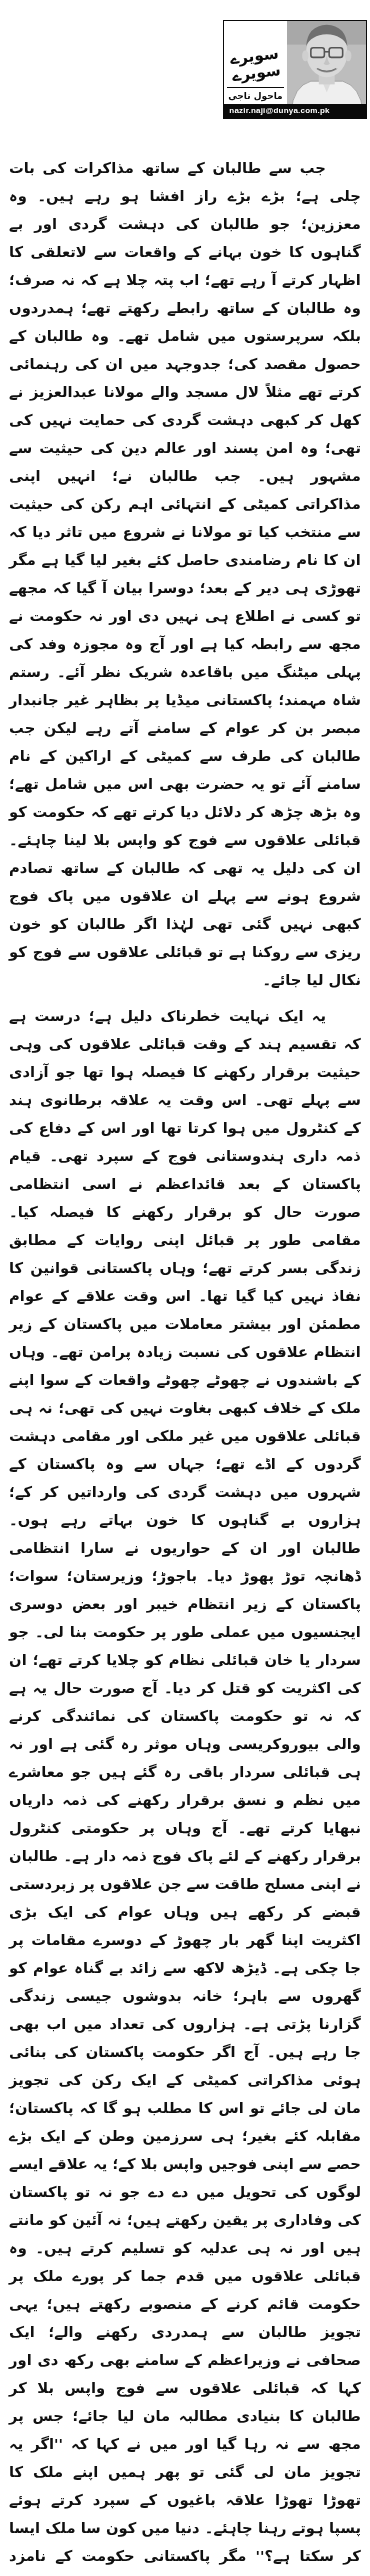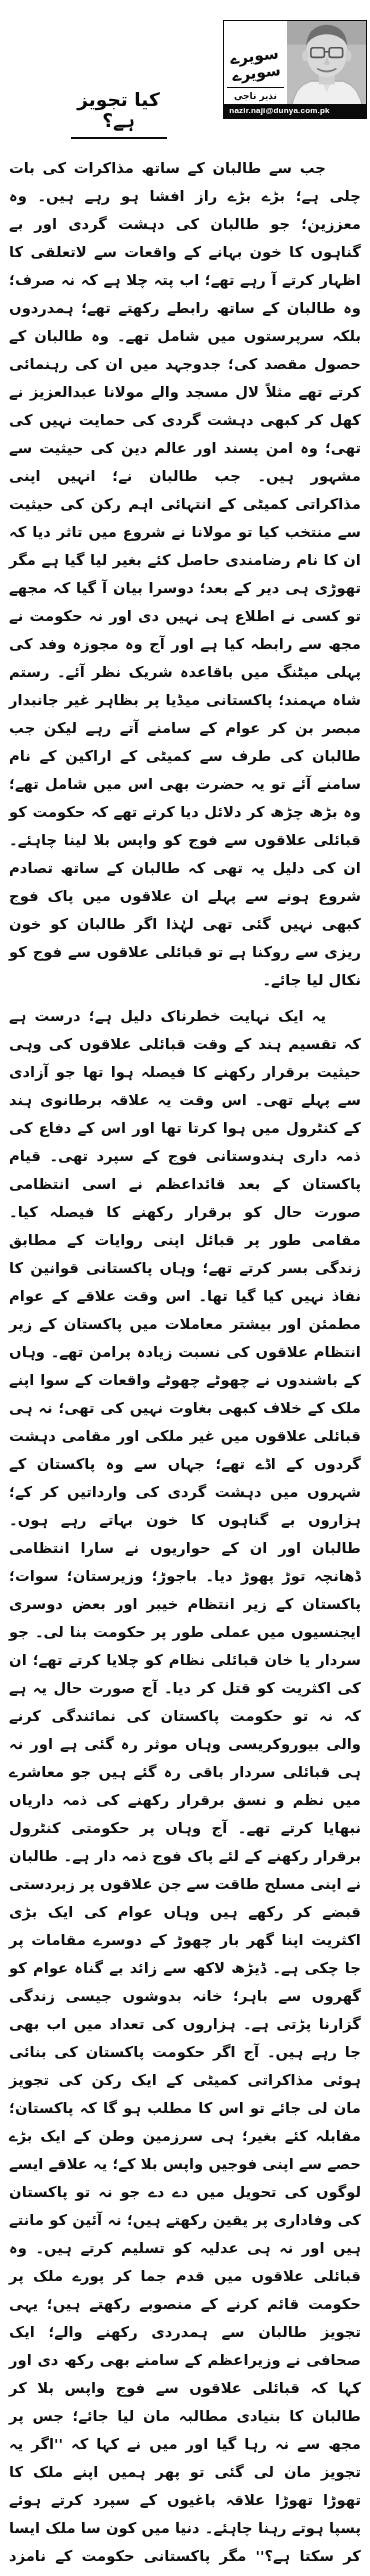--- a/index.html
+++ b/index.html
@@ -124,21 +124,21 @@
 <body>
 
 <div class="page">
 
   <div class="author-box">
     <div class="box-main">
       <div class="logo-col">
         <div class="column-logo">سویرے
 سویرے</div>
         <div class="logo-divider"></div>
-        <div class="author-name">نذیر ناجی</div>
+        <div class="author-name">ماحول ناجی</div>
       </div>
       <div class="photo">
         <svg viewBox="0 0 100 125" preserveAspectRatio="xMidYMid slice">
           <rect x="0" y="0" width="100" height="125" fill="#bdbdbd"></rect>
           <rect x="0" y="0" width="100" height="40" fill="#a8a8a8"></rect>
 
           <path d="M5 125 Q8 92 30 86 L70 86 Q92 92 96 125 Z" fill="#efefef" stroke="#9a9a9a" stroke-width="1"></path>
           <path d="M44 86 L50 100 L56 86 Z" fill="#dcdcdc"></path>
 
           <rect x="40" y="74" width="20" height="16" fill="#cfcfcf"></rect>
@@ -159,24 +159,20 @@
           <path d="M36 70 Q50 80 64 70 Q50 76 36 70 Z" fill="#8d8d8d"></path>
           <path d="M38 70 Q50 77 62 70" fill="none" stroke="#6f6f6f" stroke-width="1.5"></path>
         </svg>
       </div>
     </div>
     <div class="email-bar">
       <span>nazir.naji@dunya.com.pk</span>
     </div>
   </div>
 
-  <div class="headline">
-    <div class="headline-text">کیا تجویز ہے؟</div>
-    <div class="headline-underline"></div>
-  </div>
 
   <div class="article-body">
     <p>جب سے طالبان کے ساتھ مذاکرات کی بات چلی ہے؛ بڑے بڑے راز افشا ہو رہے ہیں۔ وہ معززین؛ جو طالبان کی دہشت گردی اور بے گناہوں کا خون بہانے کے واقعات سے لاتعلقی کا اظہار کرتے آ رہے تھے؛ اب پتہ چلا ہے کہ نہ صرف؛ وہ طالبان کے ساتھ رابطے رکھتے تھے؛ ہمدردوں بلکہ سرپرستوں میں شامل تھے۔ وہ طالبان کے حصول مقصد کی؛ جدوجہد میں ان کی رہنمائی کرتے تھے مثلاً لال مسجد والے مولانا عبدالعزیز نے کھل کر کبھی دہشت گردی کی حمایت نہیں کی تھی؛ وہ امن پسند اور عالم دین کی حیثیت سے مشہور ہیں۔ جب طالبان نے؛ انہیں اپنی مذاکراتی کمیٹی کے انتہائی اہم رکن کی حیثیت سے منتخب کیا تو مولانا نے شروع میں تاثر دیا کہ ان کا نام رضامندی حاصل کئے بغیر لیا گیا ہے مگر تھوڑی ہی دیر کے بعد؛ دوسرا بیان آ گیا کہ مجھے تو کسی نے اطلاع ہی نہیں دی اور نہ حکومت نے مجھ سے رابطہ کیا ہے اور آج وہ مجوزہ وفد کی پہلی میٹنگ میں باقاعدہ شریک نظر آئے۔ رستم شاہ مہمند؛ پاکستانی میڈیا پر بظاہر غیر جانبدار مبصر بن کر عوام کے سامنے آتے رہے لیکن جب طالبان کی طرف سے کمیٹی کے اراکین کے نام سامنے آئے تو یہ حضرت بھی اس میں شامل تھے؛ وہ بڑھ چڑھ کر دلائل دیا کرتے تھے کہ حکومت کو قبائلی علاقوں سے فوج کو واپس بلا لینا چاہئے۔ ان کی دلیل یہ تھی کہ طالبان کے ساتھ تصادم شروع ہونے سے پہلے ان علاقوں میں پاک فوج کبھی نہیں گئی تھی لہٰذا اگر طالبان کو خون ریزی سے روکنا ہے تو قبائلی علاقوں سے فوج کو نکال لیا جائے۔</p>
     <p>یہ ایک نہایت خطرناک دلیل ہے؛ درست ہے کہ تقسیم ہند کے وقت قبائلی علاقوں کی وہی حیثیت برقرار رکھنے کا فیصلہ ہوا تھا جو آزادی سے پہلے تھی۔ اس وقت یہ علاقہ برطانوی ہند کے کنٹرول میں ہوا کرتا تھا اور اس کے دفاع کی ذمہ داری ہندوستانی فوج کے سپرد تھی۔ قیام پاکستان کے بعد قائداعظم نے اسی انتظامی صورت حال کو برقرار رکھنے کا فیصلہ کیا۔ مقامی طور پر قبائل اپنی روایات کے مطابق زندگی بسر کرتے تھے؛ وہاں پاکستانی قوانین کا نفاذ نہیں کیا گیا تھا۔ اس وقت علاقے کے عوام مطمئن اور بیشتر معاملات میں پاکستان کے زیر انتظام علاقوں کی نسبت زیادہ پرامن تھے۔ وہاں کے باشندوں نے چھوٹے چھوٹے واقعات کے سوا اپنے ملک کے خلاف کبھی بغاوت نہیں کی تھی؛ نہ ہی قبائلی علاقوں میں غیر ملکی اور مقامی دہشت گردوں کے اڈے تھے؛ جہاں سے وہ پاکستان کے شہروں میں دہشت گردی کی وارداتیں کر کے؛ ہزاروں بے گناہوں کا خون بہاتے رہے ہوں۔ طالبان اور ان کے حواریوں نے سارا انتظامی ڈھانچہ توڑ پھوڑ دیا۔ باجوڑ؛ وزیرستان؛ سوات؛ پاکستان کے زیر انتظام خیبر اور بعض دوسری ایجنسیوں میں عملی طور پر حکومت بنا لی۔ جو سردار یا خان قبائلی نظام کو چلایا کرتے تھے؛ ان کی اکثریت کو قتل کر دیا۔ آج صورت حال یہ ہے کہ نہ تو حکومت پاکستان کی نمائندگی کرنے والی بیوروکریسی وہاں موثر رہ گئی ہے اور نہ ہی قبائلی سردار باقی رہ گئے ہیں جو معاشرے میں نظم و نسق برقرار رکھنے کی ذمہ داریاں نبھایا کرتے تھے۔ آج وہاں پر حکومتی کنٹرول برقرار رکھنے کے لئے پاک فوج ذمہ دار ہے۔ طالبان نے اپنی مسلح طاقت سے جن علاقوں پر زبردستی قبضے کر رکھے ہیں وہاں عوام کی ایک بڑی اکثریت اپنا گھر بار چھوڑ کے دوسرے مقامات پر جا چکی ہے۔ ڈیڑھ لاکھ سے زائد بے گناہ عوام کو گھروں سے باہر؛ خانہ بدوشوں جیسی زندگی گزارنا پڑتی ہے۔ ہزاروں کی تعداد میں اب بھی جا رہے ہیں۔ آج اگر حکومت پاکستان کی بنائی ہوئی مذاکراتی کمیٹی کے ایک رکن کی تجویز مان لی جائے تو اس کا مطلب ہو گا کہ پاکستان؛ مقابلہ کئے بغیر؛ ہی سرزمین وطن کے ایک بڑے حصے سے اپنی فوجیں واپس بلا کے؛ یہ علاقے ایسے لوگوں کی تحویل میں دے دے جو نہ تو پاکستان کی وفاداری پر یقین رکھتے ہیں؛ نہ آئین کو مانتے ہیں اور نہ ہی عدلیہ کو تسلیم کرتے ہیں۔ وہ قبائلی علاقوں میں قدم جما کر پورے ملک پر حکومت قائم کرنے کے منصوبے رکھتے ہیں؛ یہی تجویز طالبان سے ہمدردی رکھنے والے؛ ایک صحافی نے وزیراعظم کے سامنے بھی رکھ دی اور کہا کہ قبائلی علاقوں سے فوج واپس بلا کر طالبان کا بنیادی مطالبہ مان لیا جائے؛ جس پر مجھ سے نہ رہا گیا اور میں نے کہا کہ ''اگر یہ تجویز مان لی گئی تو پھر ہمیں اپنے ملک کا تھوڑا تھوڑا علاقہ باغیوں کے سپرد کرتے ہوئے پسپا ہوتے رہنا چاہئے۔ دنیا میں کون سا ملک ایسا کر سکتا ہے؟'' مگر پاکستانی حکومت کے نامزد مذاکراتی وفد میں؛ ایسے لوگ بھی شامل ہیں تو سوال پیدا ہو گا کہ کیا حکومت پاکستان کو قبائلی علاقوں کا کنٹرول باغیوں کے سپرد کر کے؛ ان علاقوں سے دستبرداری اختیار کر لینا چاہئے؟ کمیٹی کے باقی اراکین میں میجر (ر) عامر کے متعلق کہا جا سکتا ہے کہ وہ پاکستان کی آزادی اور سالمیت پر یقین رکھتے ہیں اور ملک و قوم کے ساتھ وفاداری کا یقین کئے بغیر کسی طرح کا سمجھوتہ قبول کرنے کو تیار نہیں۔ رحیم اللہ یوسف زئی اور عرفان صدیقی کی حب الوطنی شک و شبے سے بالاتر ہے لیکن آج کے حالات میں دہشت گرد باغیوں کو پاکستانی سمجھ کر ان کے ساتھ نرمی کرنے کے معاملے میں اچھے خاصے سمجھدار لوگ بھی تذبذب میں پڑ چکے ہیں۔ ایسے ماحول میں حکومت کی نامزد کمیٹی کے اراکین کے تازہ نظریات پھر جاننے کی ضرورت ہے۔ یہ پاکستان کی سالمیت اور بقا کی جنگ ہے؛ اس میں پاکستان کا کیس لڑنے کی ذمہ داری صرف ان لوگوں کے سپرد کی جا سکتی ہے جو ملک کی آزادی اور سالمیت کے سلسلے میں کسی طرح کی رعایت دینے کے حق میں نہ ہوں۔</p>
 
   </div>
 
 </div>
 
 

